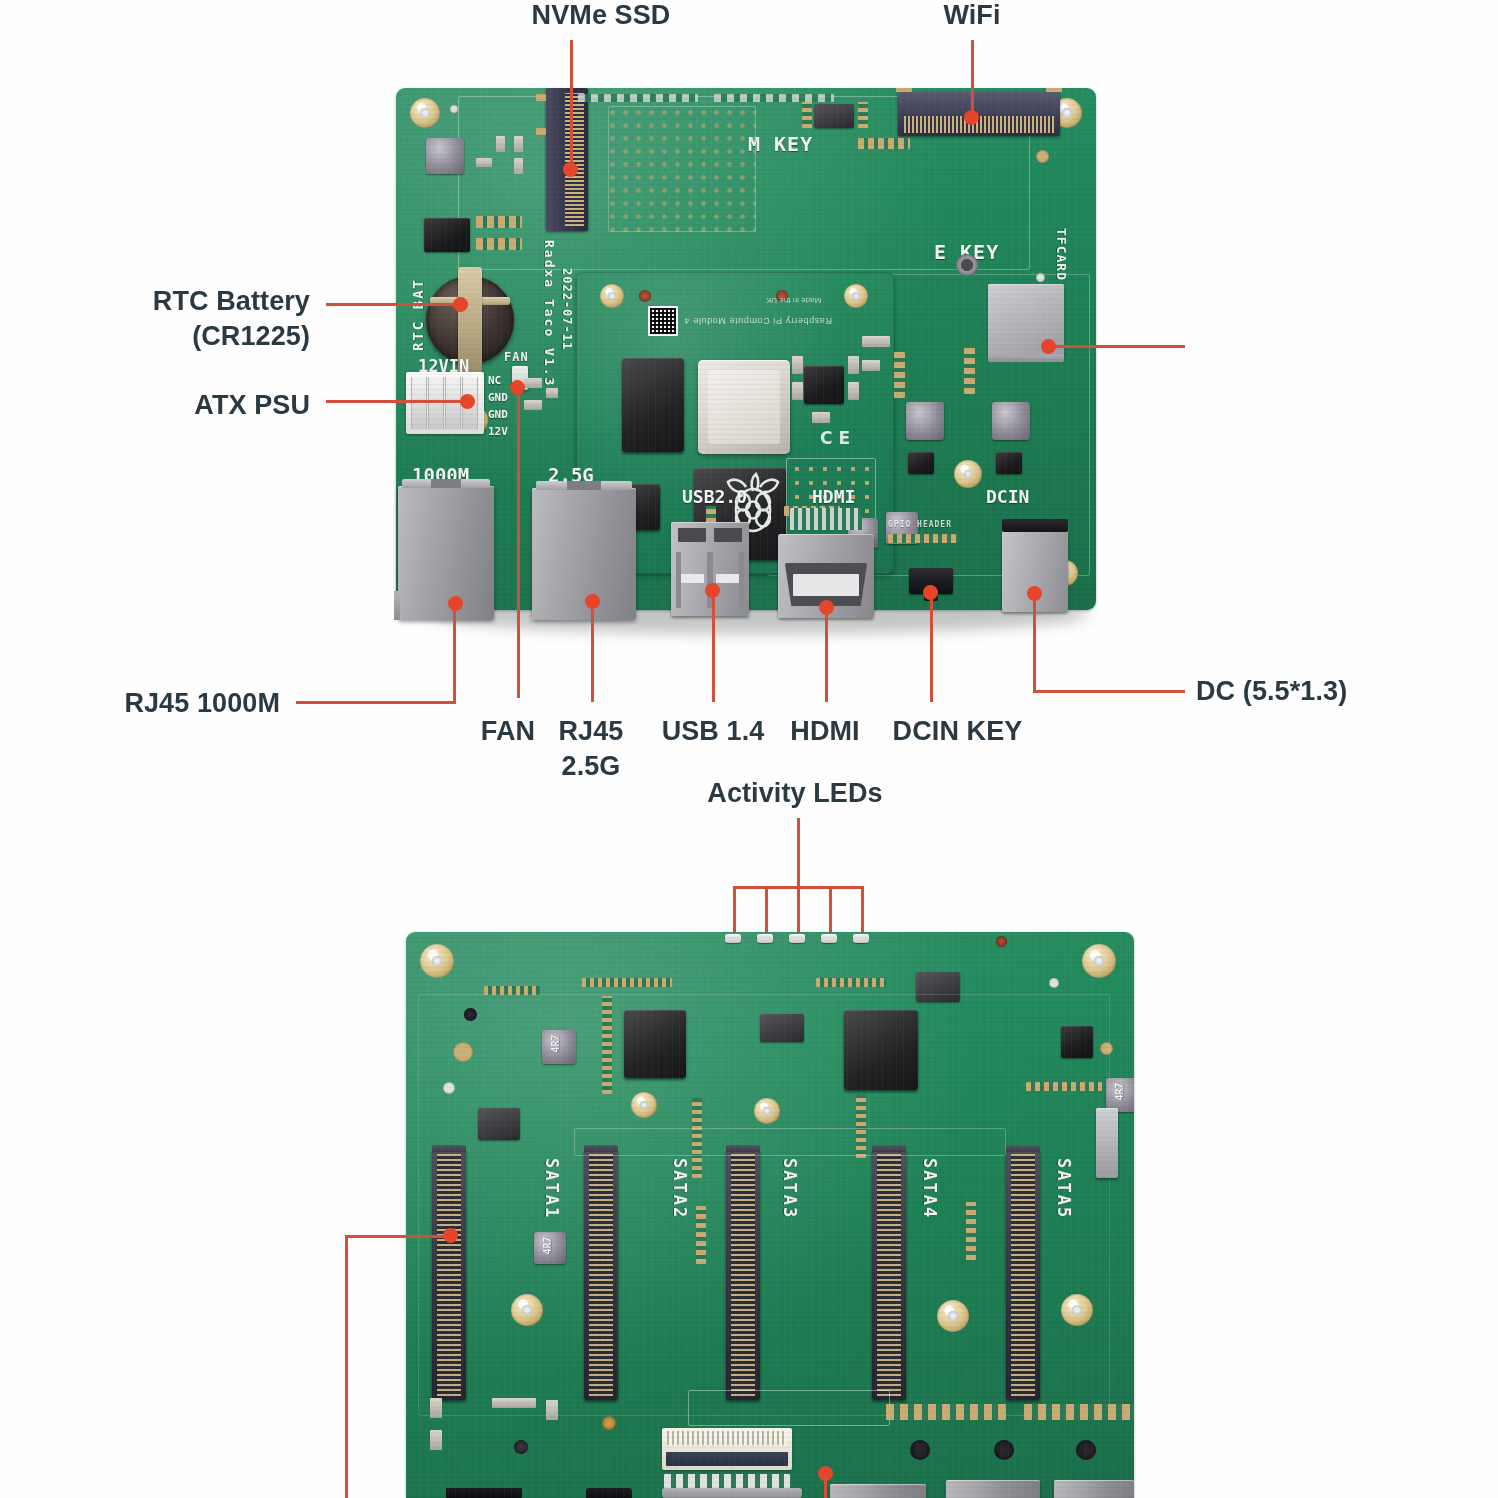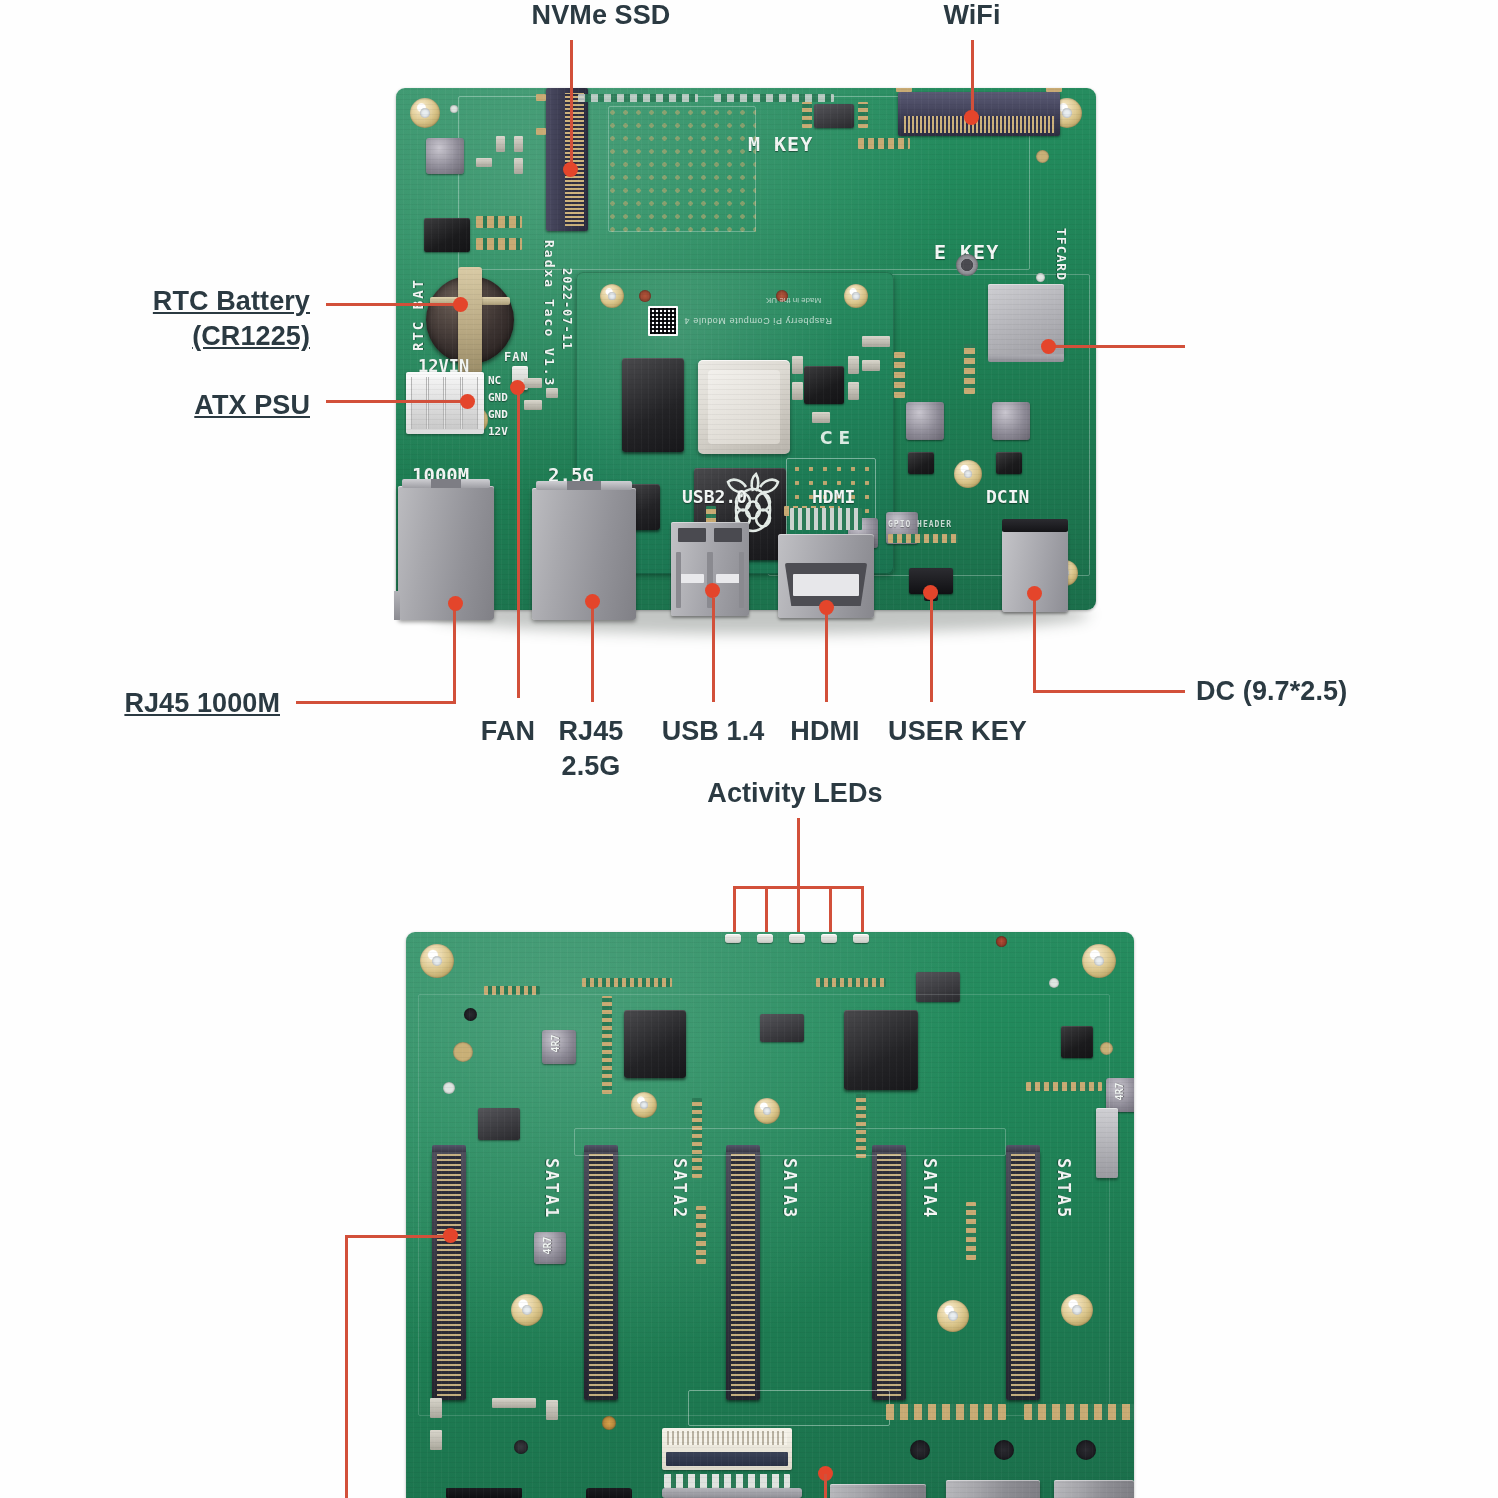--- a/index.html
+++ b/index.html
@@ -20,21 +20,21 @@
   .label{
     position:absolute;
     color:#2b3a42;
     font-weight:700;
     font-size:27px;
     letter-spacing:.1px;
     line-height:1.28;
     white-space:pre-line;
     user-select:none;
   }
-  .label.r{text-align:right;text-decoration:underline;}
+  .label.r{text-align:right;}
   .label.c{text-align:center;}
 
   
   .ln{position:absolute;background:#d2503a;}
   .ln.h{height:3px;}
   .ln.v{width:3px;}
   .dot{
     position:absolute;width:15px;height:15px;border-radius:50%;
     background:#e4452b;
   }
@@ -432,25 +432,25 @@
   <div class="dot" style="left:585px;top:594px;"></div>
 
   <div class="label c" style="left:648px;top:714px;width:130px;">USB 1.4</div>
   <div class="ln v" style="left:712px;top:598px;height:104px;"></div>
   <div class="dot" style="left:705px;top:583px;"></div>
 
   <div class="label c" style="left:760px;top:714px;width:130px;">HDMI</div>
   <div class="ln v" style="left:825px;top:612px;height:90px;"></div>
   <div class="dot" style="left:819px;top:600px;"></div>
 
-  <div class="label c" style="left:880px;top:714px;width:155px;">USER KEY</div>
+  <div class="label c" style="left:880px;top:714px;width:155px;">DCIN KEY</div>
   <div class="ln v" style="left:930px;top:598px;height:104px;"></div>
   <div class="dot" style="left:923px;top:585px;"></div>
 
-  <div class="label" style="left:1196px;top:674px;width:300px;">DC (9.7*2.5)</div>
+  <div class="label" style="left:1196px;top:674px;width:300px;">DC (5.5*1.3)</div>
   <div class="ln v" style="left:1033px;top:600px;height:92px;"></div>
   <div class="ln h" style="left:1033px;top:690px;width:152px;"></div>
   <div class="dot" style="left:1027px;top:586px;"></div>
 
   <div class="label c" style="left:630px;top:776px;width:330px;">Activity LEDs</div>
   <div class="ln v" style="left:797px;top:818px;height:70px;"></div>
   <div class="ln h" style="left:733px;top:886px;width:130px;"></div>
   <div class="ln v" style="left:733px;top:886px;height:48px;"></div>
   <div class="ln v" style="left:765px;top:886px;height:48px;"></div>
   <div class="ln v" style="left:797px;top:886px;height:48px;"></div>

